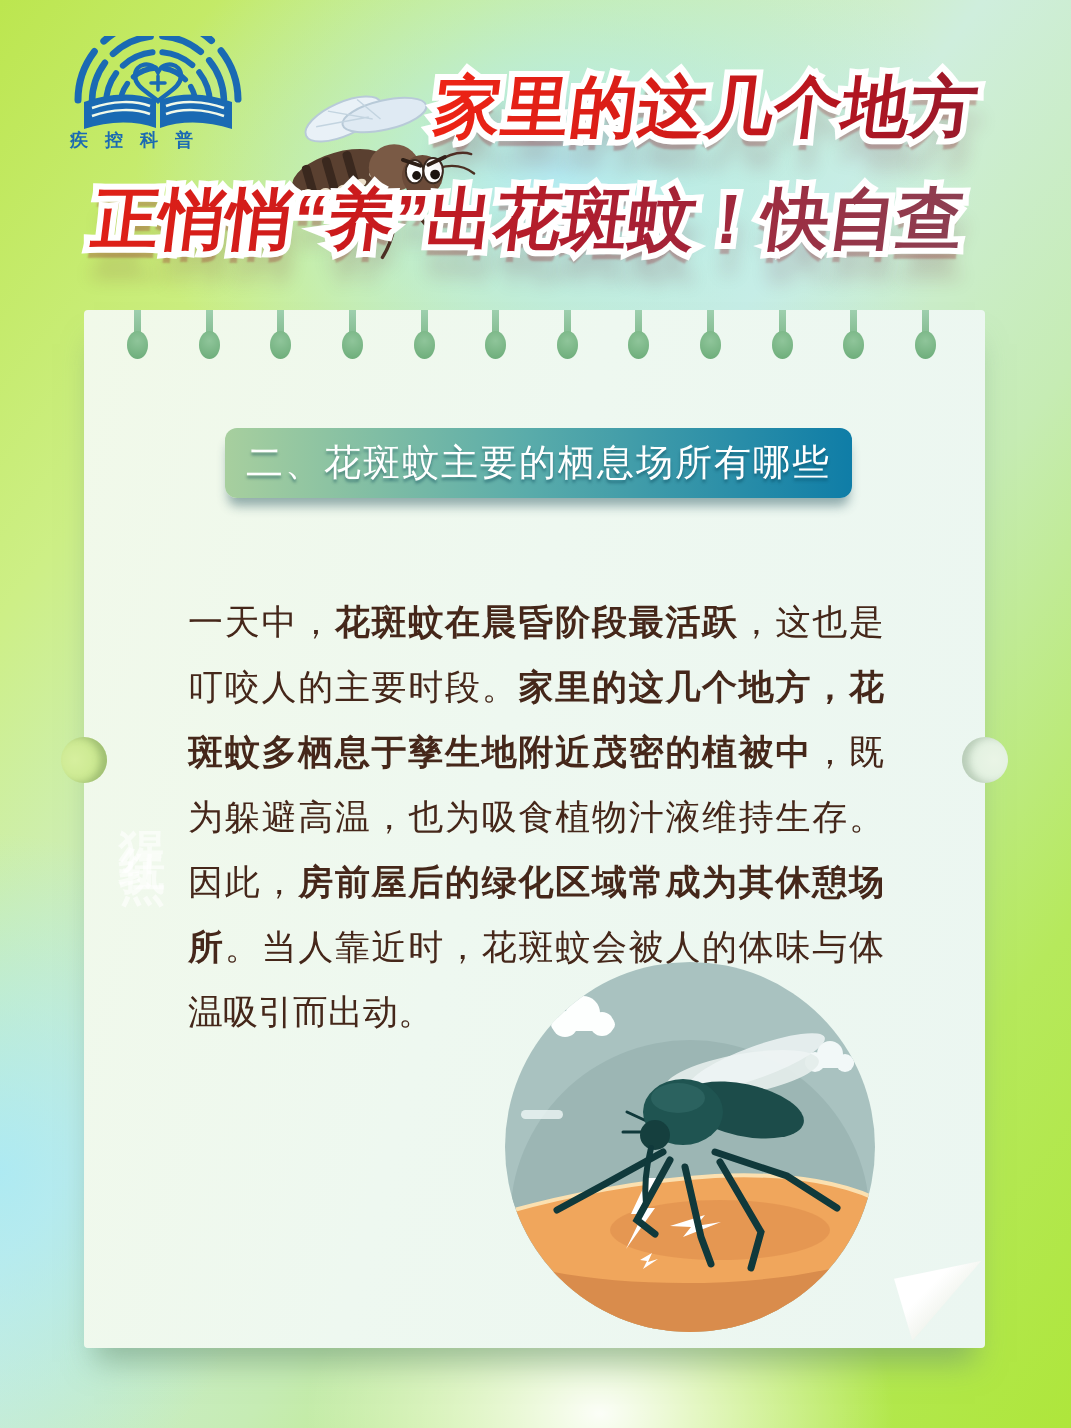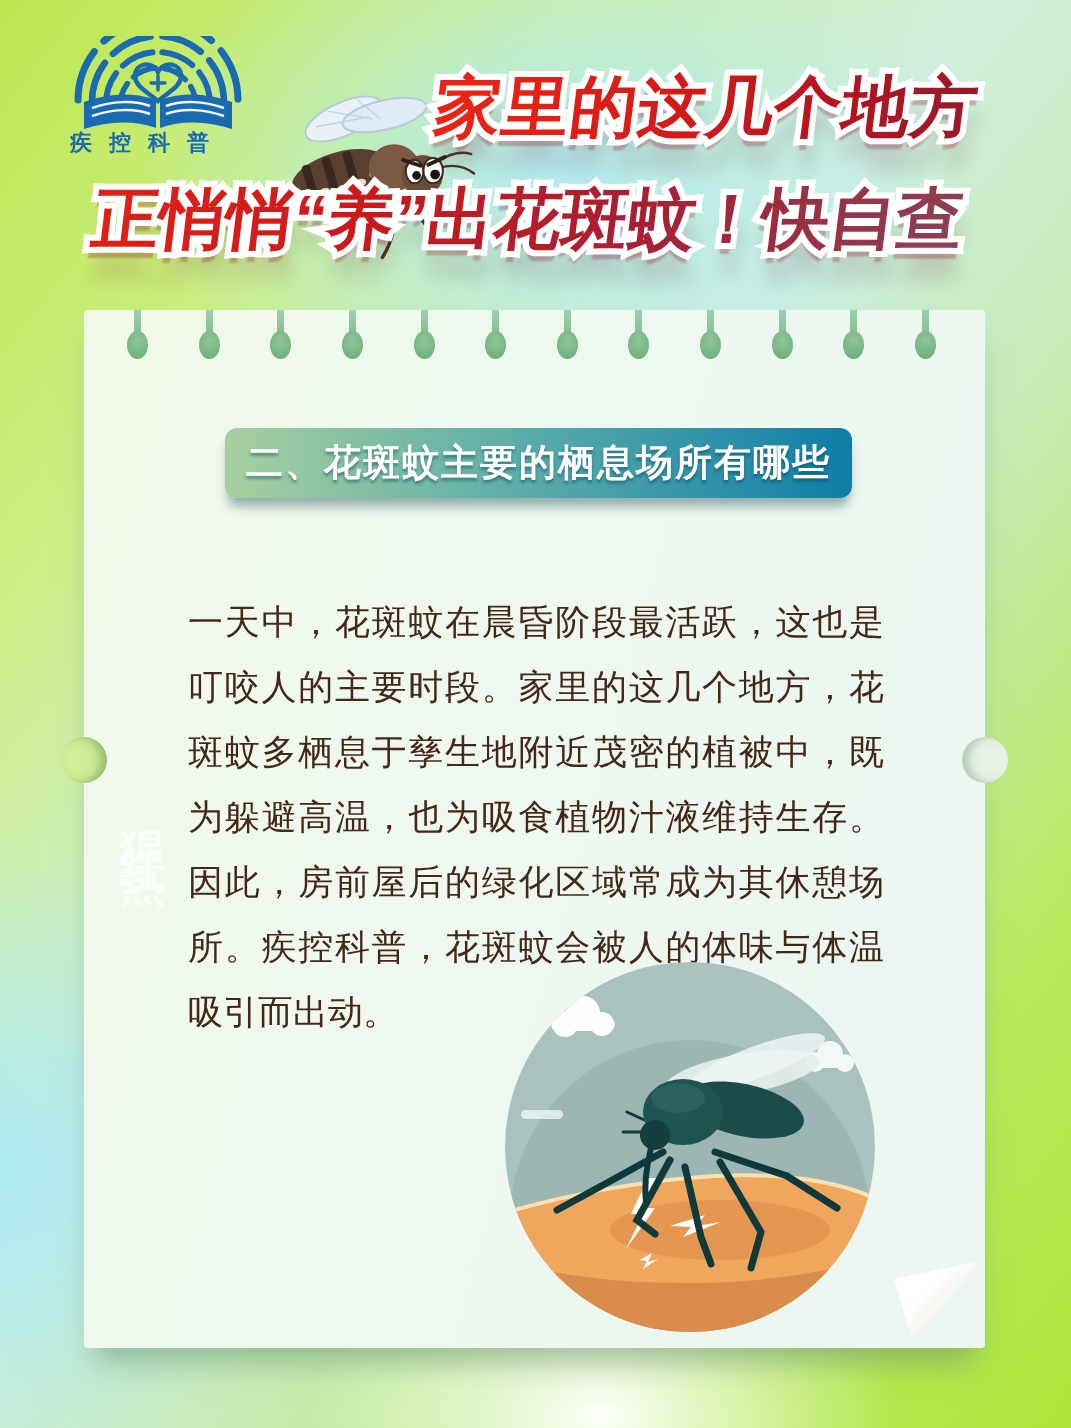--- a/index.html
+++ b/index.html
@@ -6,21 +6,21 @@
   body{font-family:"Liberation Sans","DejaVu Sans",sans-serif;}
   #page{position:relative;width:1071px;height:1428px;overflow:hidden;
     background:
       radial-gradient(ellipse 420px 300px at 56% 99%, rgba(255,255,255,.95), rgba(255,255,255,0) 70%),
       radial-gradient(ellipse 420px 520px at 0% 82%, rgba(168,233,248,.85), rgba(168,233,248,0) 65%),
       radial-gradient(ellipse 620px 420px at 52% 12%, rgba(178,235,250,.9), rgba(178,235,250,0) 68%),
       linear-gradient(128deg,#bce64f 0%,#cdef86 22%,#cfeedd 45%,#c6ecb4 62%,#b6e95c 82%,#aee63b 100%);}
   
   .logo{position:absolute;left:58px;top:36px;width:200px;height:128px;}
   .logo svg{display:block;}
-  .logo-label{position:absolute;left:12px;top:92px;font-size:22px;font-weight:900;color:#1a6ab3;letter-spacing:17px;white-space:nowrap;}
+  .logo-label{position:absolute;left:12px;top:92px;font-size:18px;font-weight:900;color:#1a6ab3;letter-spacing:17px;white-space:nowrap;}
   
   .title{position:absolute;font-weight:900;white-space:nowrap;transform:skewX(-7deg);}
   .title .layer{position:absolute;left:0;top:0;}
   .outline{color:#fff;-webkit-text-stroke:12px #fff;
     text-shadow:0 11px 2px rgba(150,25,35,.30), 6px 30px 18px rgba(110,30,45,.26);}
   .t1{left:440px;top:62px;font-size:67px;letter-spacing:1px;}
   .t1 .grad{background:linear-gradient(100deg,#ee2415 0%,#d71c17 40%,#b11420 75%,#971a2c 100%);
     -webkit-background-clip:text;background-clip:text;color:transparent;}
   .t2{left:98px;top:174px;font-size:67px;}
   .t2 .grad{background:linear-gradient(100deg,#e02117 0%,#cb1a1c 30%,#a81f33 62%,#8c4154 100%);
@@ -36,25 +36,25 @@
     background:radial-gradient(circle at 50% 35%, #8fc59a,#69aa76);}
   .side-notch{position:absolute;width:46px;height:46px;border-radius:50%;top:427px;}
   .side-notch.left{left:-23px;background:radial-gradient(circle at 30% 50%, #d6ef9e,#c3e487);
     box-shadow:inset -7px 0 7px rgba(90,120,70,.35);}
   .side-notch.right{right:-23px;background:radial-gradient(circle at 70% 50%, #eaf5e6,#dcEDdC);
     box-shadow:inset 7px 0 7px rgba(100,130,100,.3);}
   .banner{position:absolute;left:141px;top:118px;width:627px;height:70px;border-radius:12px;
     background:linear-gradient(90deg,#a7cf9e 0%,#5aacaa 48%,#0f7da7 100%);
     box-shadow:0 11px 11px -3px rgba(30,80,90,.45);
     display:flex;align-items:center;justify-content:center;}
-  .banner h2{margin:0;font-size:37px;font-weight:700;color:#fff;letter-spacing:2px;
+  .banner h2{margin:0;font-size:37px;font-weight:400;color:#fff;letter-spacing:2px;
     text-shadow:0 3px 3px rgba(0,60,80,.45);}
   .para{position:absolute;left:104px;top:244px;width:696px;font-size:35px;line-height:65px;
     text-align:justify;color:#45271a;}
-  .para .b{font-weight:400;}
+  .para .b{font-weight:700;}
   .watermark{position:absolute;left:28px;top:486px;writing-mode:vertical-rl;font-size:46px;
     letter-spacing:14px;color:rgba(255,255,255,.6);font-weight:700;}
   .illus{position:absolute;left:421px;top:652px;width:370px;height:370px;}
   .curl{position:absolute;right:-1px;bottom:-1px;width:92px;height:90px;
     background:linear-gradient(135deg,#ffffff 35%,#f2f5ef 55%,#c7cec6 76%,#eef2ea 88%,#fafcf8 100%);
     clip-path:polygon(0% 22%, 95% 2%, 20% 91%);
     filter:drop-shadow(4px 5px 4px rgba(60,70,60,.45));}
 </style>
 </head>
 <body>
@@ -146,21 +146,21 @@
         <div class="notch"></div>
         <div class="notch"></div>
       </div>
     <div class="side-notch left"></div>
     <div class="side-notch right"></div>
 
     <div class="banner">
       <h2>二、花斑蚊主要的栖息场所有哪些</h2>
     </div>
 
-    <p class="para"><span class="r">一天中，</span><span class="b">花斑蚊在晨昏阶段最活跃</span><span class="r">，这也是叮咬人的主要时段。</span><span class="b">家里的这几个地方，花斑蚊多栖息于孳生地附近茂密的植被中</span><span class="r">，既为躲避高温，也为吸食植物汁液维持生存。因此，</span><span class="b">房前屋后的绿化区域常成为其休憩场所</span><span class="r">。疾控科普，花斑蚊会被人的体味与体温吸引而出动。</span></p>
+    <p class="para"><span class="r">一天中，</span><span class="b">花斑蚊在晨昏阶段最活跃</span><span class="r">，这也是叮咬人的主要时段。</span><span class="b">家里的这几个地方，花斑蚊多栖息于孳生地附近茂密的植被中</span><span class="r">，既为躲避高温，也为吸食植物汁液维持生存。因此，</span><span class="b">房前屋后的绿化区域常成为其休憩场所</span><span class="r">。当人靠近时，花斑蚊会被人的体味与体温吸引而出动。</span></p>
 
     <div class="watermark">猩红热</div>
 
     <svg class="illus" viewBox="0 0 370 370">
       <defs>
           <clipPath id="cclip">
             <circle cx="185" cy="185" r="185"></circle>
           </clipPath>
         </defs>
       <g clip-path="url(#cclip)">

